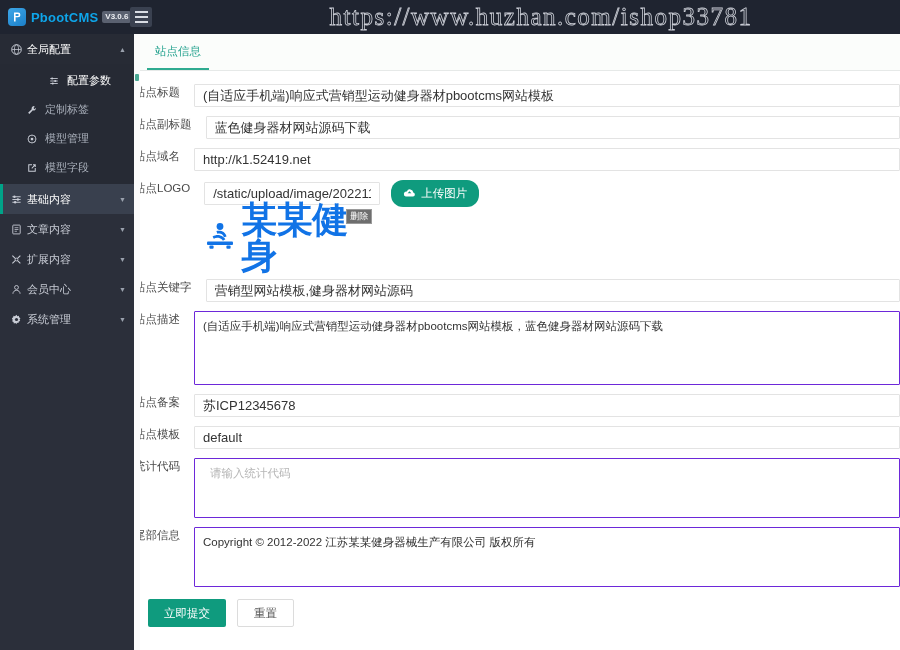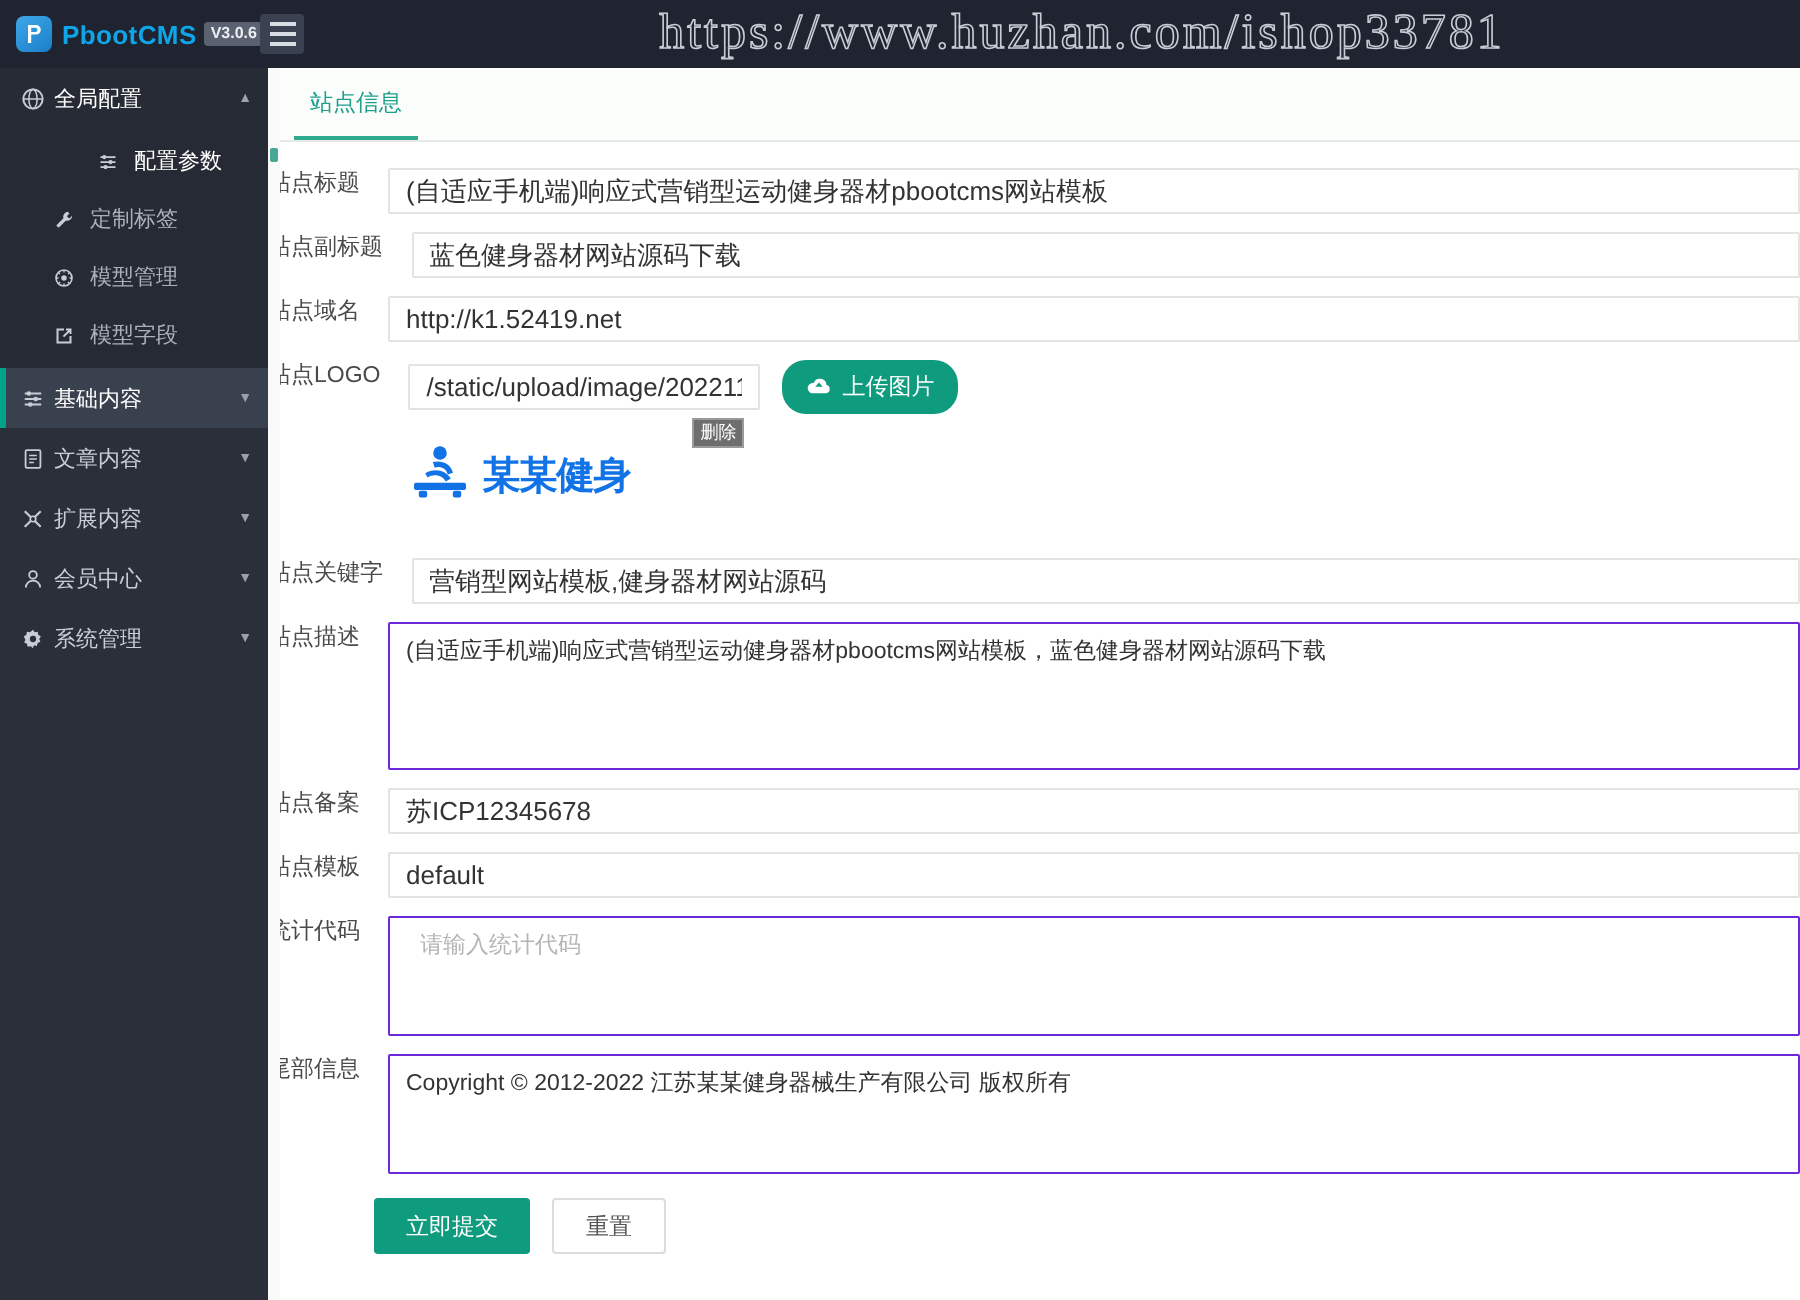--- a/index.html
+++ b/index.html
@@ -195,34 +195,34 @@
 
   .logo-box {
     margin-top: 10px; position: relative;
     width: 160px; height: 42px;
   }
   .logo-art {
     display: flex; align-items: center; gap: 3px;
     height: 42px;
   }
   .logo-art .logo-word {
-    font-size: 19px; font-weight: bold; color: #1173e6;
+    font-size: 36px; font-weight: bold; color: #1173e6;
     letter-spacing: -0.5px; line-height: 1;
     font-family: "DejaVu Sans", "Liberation Sans", sans-serif;
   }
   .del-badge {
     position: absolute; right: -8px; top: -8px;
     background: #6e6e6e; color: #ffffff;
     font-size: 9px; line-height: 11px;
     padding: 1px 3px;
     border: 1px solid #9a9a9a;
     cursor: pointer;
   }
 
-  .btnrow { display: flex; align-items: center; gap: 11px; margin-left: 39px; }
+  .btnrow { display: flex; align-items: center; gap: 11px; }
   .btn-submit {
     background: #0f9b7e; color: #ffffff;
     border: none; border-radius: 2px;
     font-size: 11.5px; font-family: inherit;
     height: 28px; padding: 0 16px;
     cursor: pointer;
   }
   .btn-reset {
     background: #ffffff; color: #555555;
     border: 1px solid #dcdcdc; border-radius: 2px;

